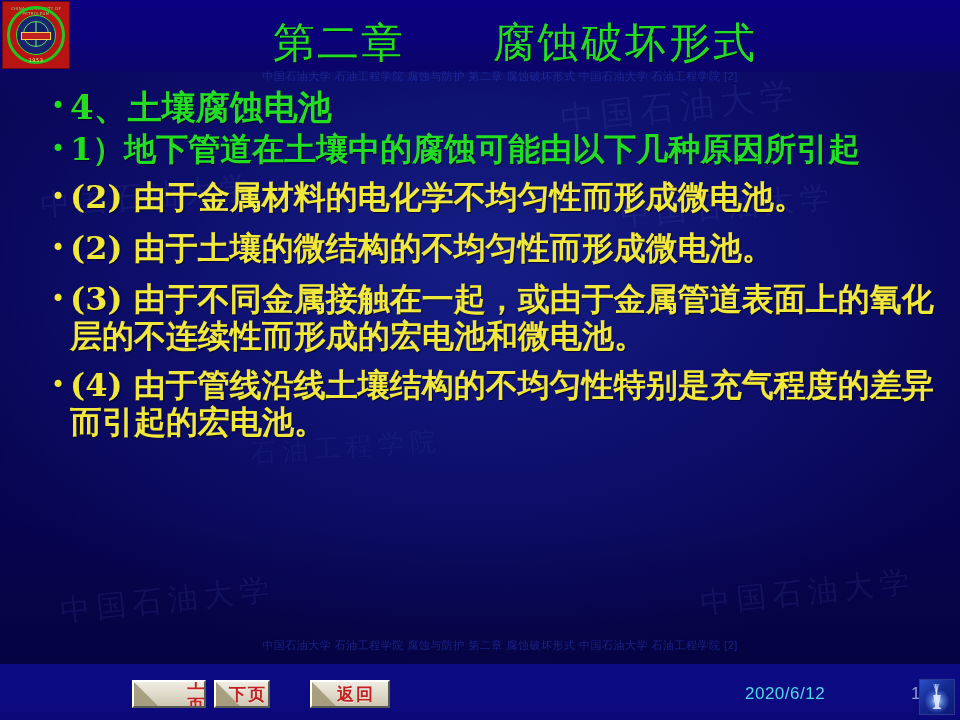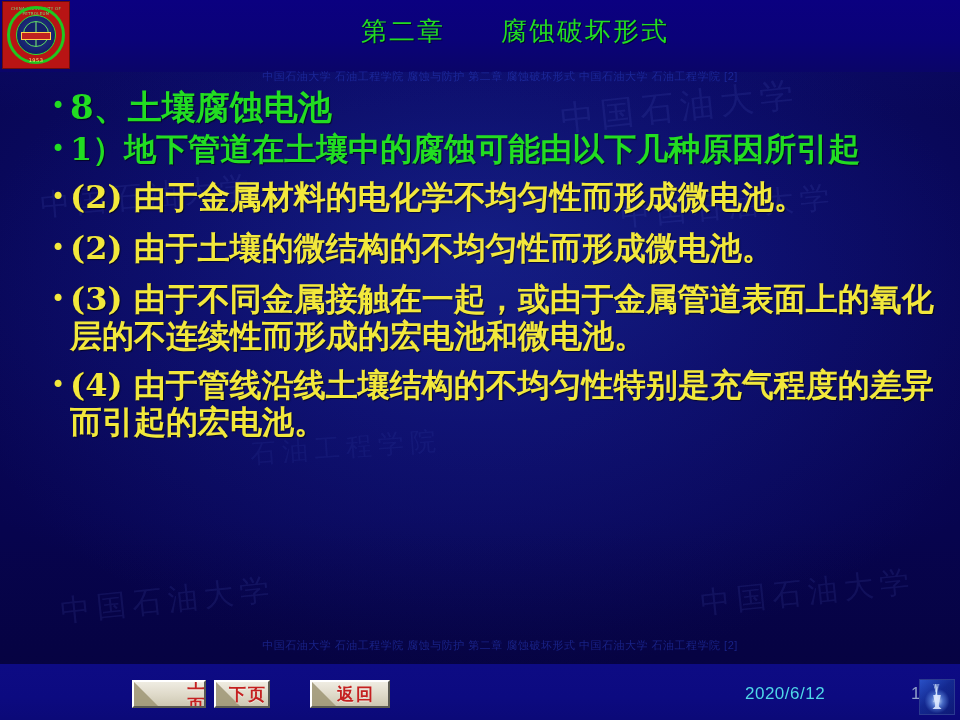--- a/index.html
+++ b/index.html
@@ -144,27 +144,27 @@
     left: 0; right: 0; top: 4px;
     text-align: center;
     font-size: 4px;
     color: #7bdc7b;
     letter-spacing: 0.3px;
   }
 
   
   .title {
     position: absolute;
-    left: 80px; top: 0;
+    left: 80px; top: 12px;
     width: 870px; height: 62px;
     display: flex;
     align-items: center;
     justify-content: center;
     font-family: "DejaVu Serif", serif;
-    font-size: 26px;
+    font-size: 42px;
     color: #22dd22;
     letter-spacing: 2px;
     text-shadow: 1px 1px 0 rgba(0,0,0,0.55);
     white-space: pre;
   }
 
   
   .body {
     position: absolute;
     left: 46px; top: 88px;
@@ -323,21 +323,21 @@
     <div class="logo-band"></div>
     <div class="logo-year">1953</div>
   </div>
 
   <div class="title">第二章　　腐蚀破坏形式</div>
 
   <div class="body">
 
     <div class="bullet b-green b1">
       <div class="dot">•</div>
-      <div class="btext sz-lg">8、土壤腐蚀电池</div>
+      <div class="btext sz-lg">4、土壤腐蚀电池</div>
     </div>
 
     <div class="bullet b-green b2">
       <div class="dot">•</div>
       <div class="btext sz-md">1）地下管道在土壤中的腐蚀可能由以下几种原因所引起</div>
     </div>
 
     <div class="bullet b-yellow b3">
       <div class="dot">•</div>
       <div class="btext sz-md">(2) 由于金属材料的电化学不均匀性而形成微电池。</div>

